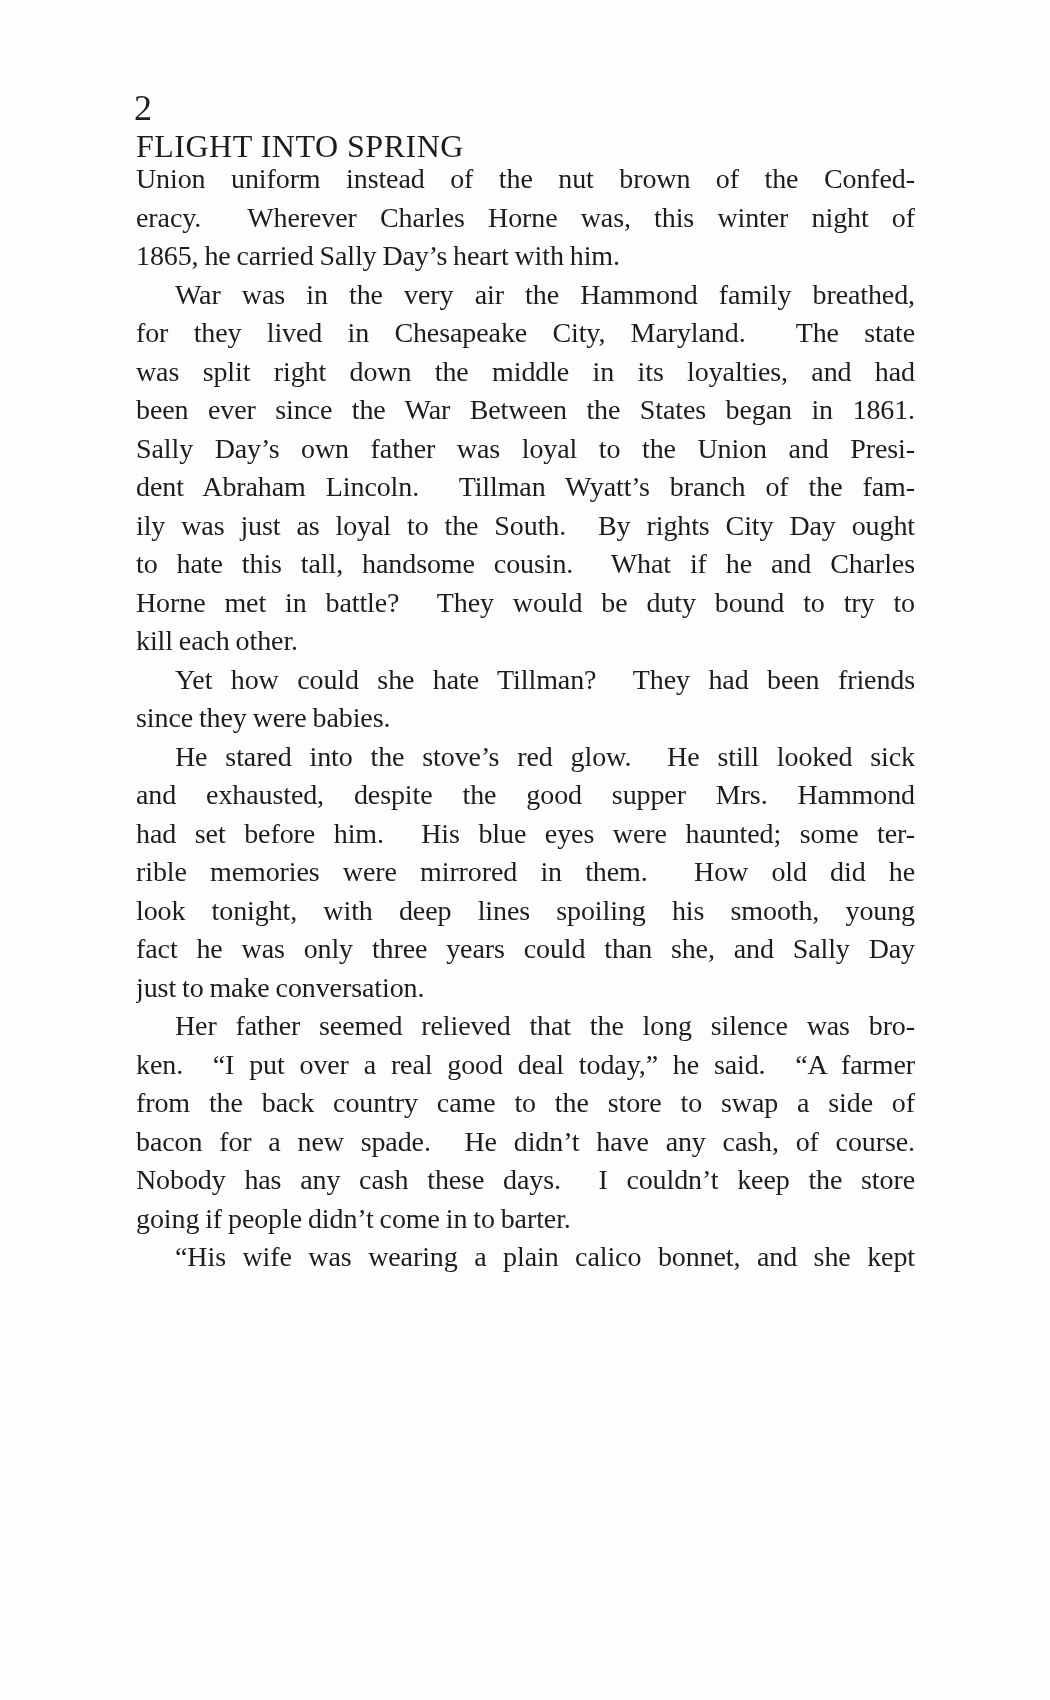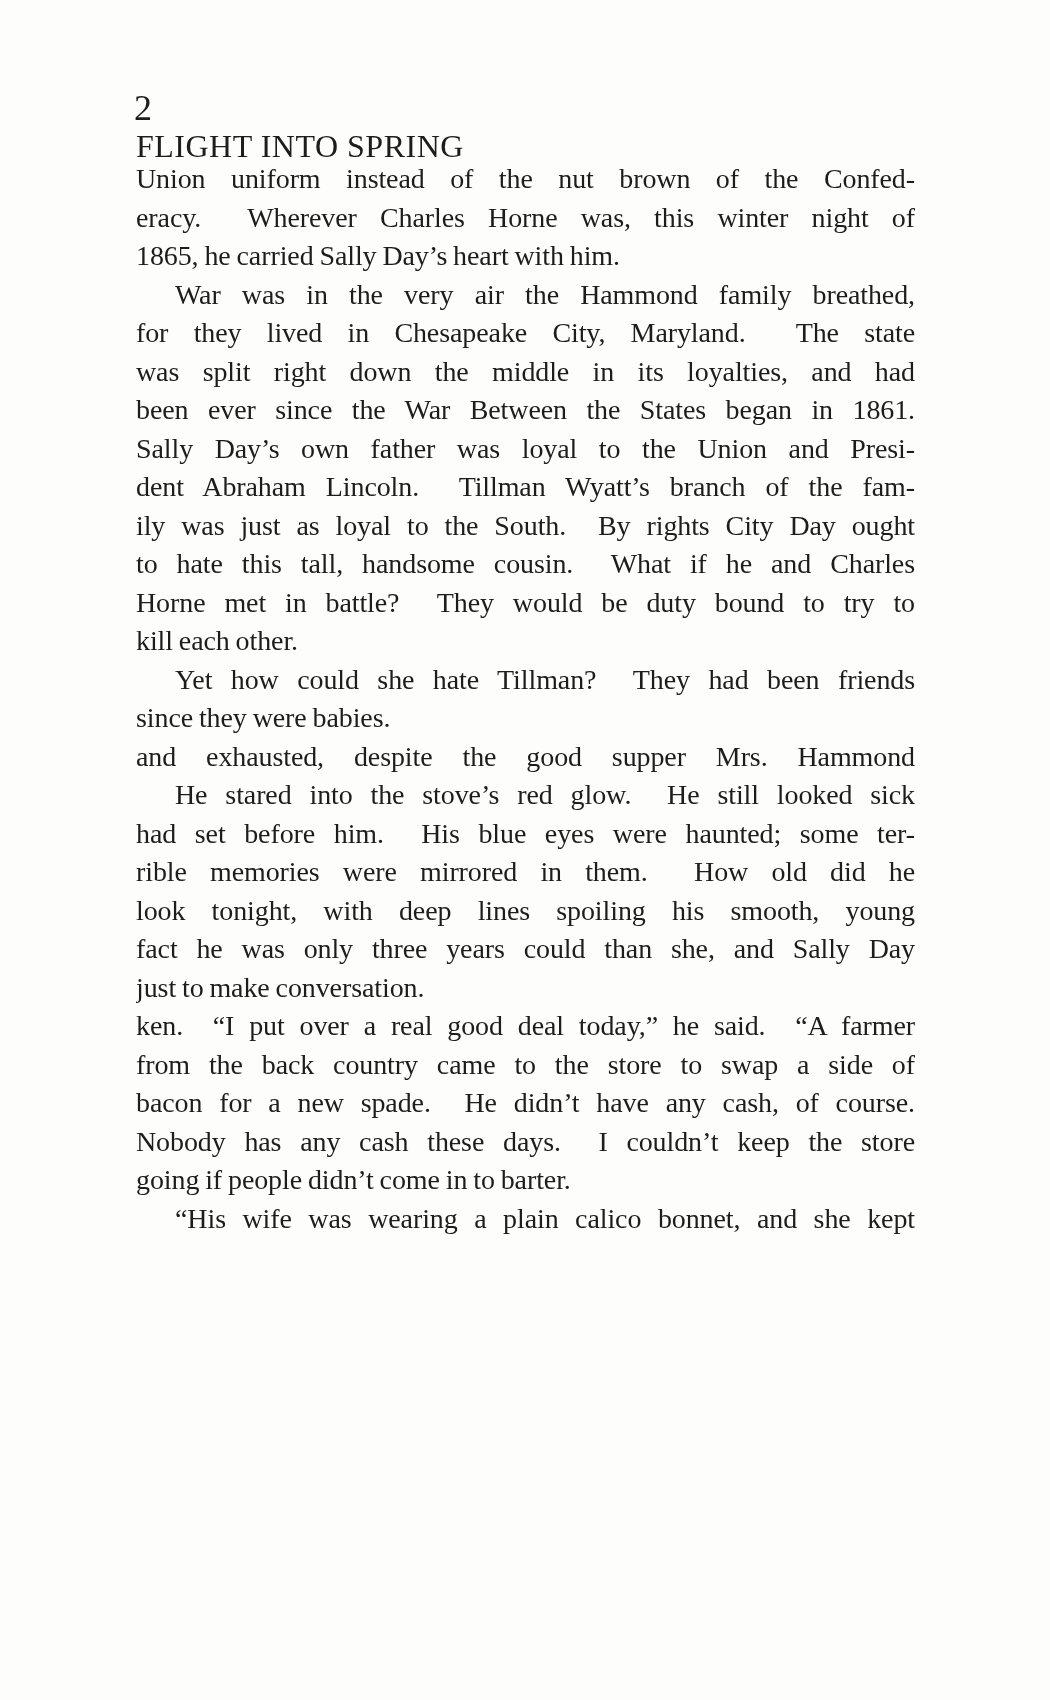--- a/index.html
+++ b/index.html
@@ -87,31 +87,32 @@
         <div class="line">ily was just as loyal to the South.  By rights City Day ought</div>
         <div class="line">to hate this tall, handsome cousin.  What if he and Charles</div>
         <div class="line">Horne met in battle?  They would be duty bound to try to</div>
         <div class="line line-last">kill each other.</div>
       </div>
       <div class="paragraph">
         <div class="line line-indent">Yet how could she hate Tillman?  They had been friends</div>
         <div class="line line-last">since they were babies.</div>
       </div>
       <div class="paragraph">
+        <div class="line line-indent">He stared into the stove’s red glow.  He still looked sick</div>
         <div class="line">and exhausted, despite the good supper Mrs. Hammond</div>
-        <div class="line line-indent">He stared into the stove’s red glow.  He still looked sick</div>
         <div class="line">had set before him.  His blue eyes were haunted; some ter-</div>
         <div class="line">rible memories were mirrored in them.  How old did he</div>
         <div class="line">look tonight, with deep lines spoiling his smooth, young</div>
         <div class="line">fact he was only three years could than she, and Sally Day</div>
       </div>
       <div class="paragraph">
         <div class="line line-last">just to make conversation.</div>
       </div>
       <div class="paragraph">
+        <div class="line line-indent">Her father seemed relieved that the long silence was bro-</div>
         <div class="line">ken.  “I put over a real good deal today,” he said.  “A farmer</div>
         <div class="line">from the back country came to the store to swap a side of</div>
         <div class="line">bacon for a new spade.  He didn’t have any cash, of course.</div>
         <div class="line">Nobody has any cash these days.  I couldn’t keep the store</div>
         <div class="line line-last">going if people didn’t come in to barter.</div>
       </div>
       <div class="paragraph">
         <div class="line line-indent">“His wife was wearing a plain calico bonnet, and she kept</div>
       </div>
     </div>

